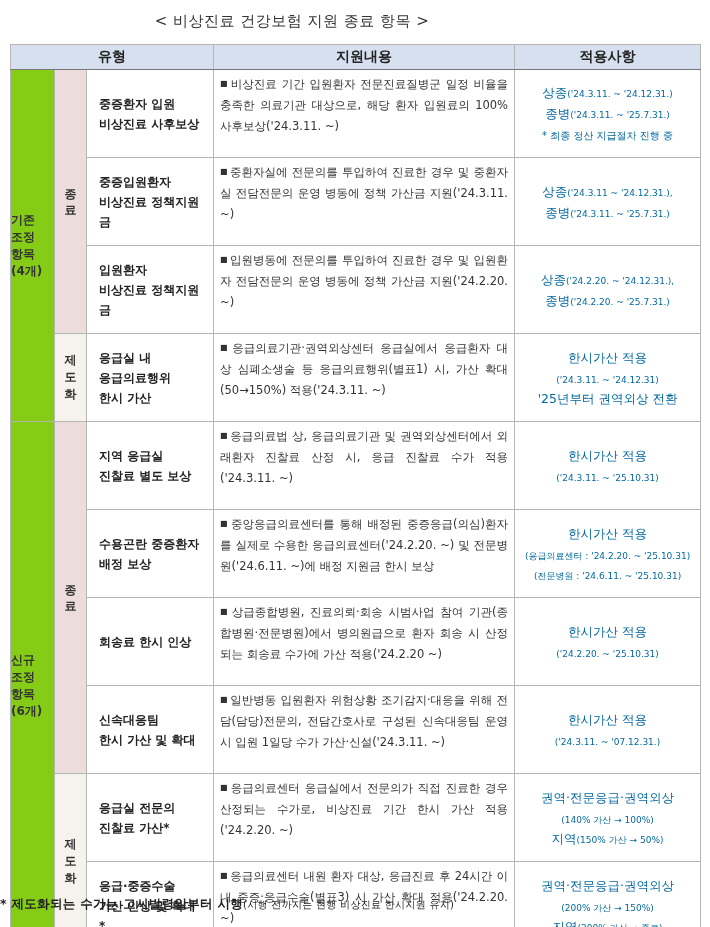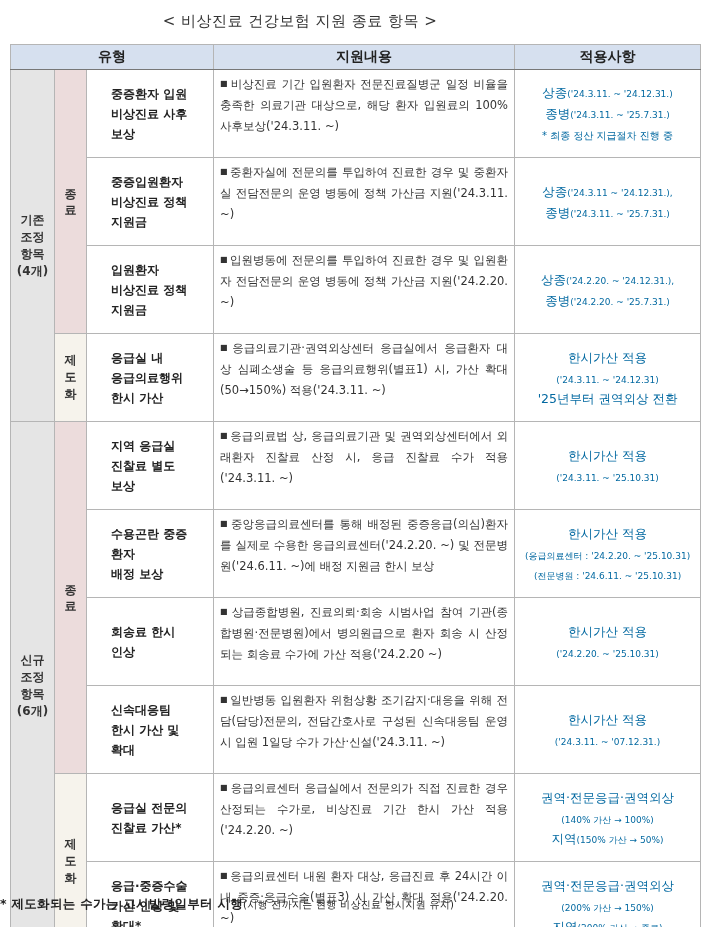--- a/index.html
+++ b/index.html
@@ -1,25 +1,25 @@
 <!DOCTYPE html>
 <html><head>
 <meta charset="utf-8">
 <style>
   html, body { margin:0; padding:0; background:#ffffff; }
   body { width:710px; height:927px; position:relative; font-family:"DejaVu Sans", sans-serif; color:#222; overflow:hidden; }
-  .title { position:absolute; top:12px; left:12px; width:576px; text-align:center; font-size:15px; color:#333; letter-spacing:0.5px; }
+  .title { position:absolute; top:12px; left:4px; width:576px; text-align:center; font-size:15px; color:#333; letter-spacing:0.5px; }
   table { position:absolute; top:44px; left:10px; width:690px; border-collapse:collapse; table-layout:fixed; }
   td, th { border:1px solid #b5b5b5; padding:0; vertical-align:middle; }
   table { border:1.5px solid #8a8a8a; }
   th { background:#d6e0ef; font-size:14px; font-weight:bold; height:24px; color:#222; border-bottom:1.5px solid #777; }
-  .grp { background:#e5e5e5; font-size:12px; font-weight:bold; text-align:center; line-height:17px; color:#333; }
+  .grp { background:#84cc16; font-size:12px; font-weight:bold; line-height:17px; color:#333; }
   .sub-end { background:#ecdcdc; font-size:12px; font-weight:bold; text-align:center; line-height:16px; color:#333; }
   .sub-inst { background:#f6f3ec; font-size:12px; font-weight:bold; text-align:center; line-height:17px; color:#333; }
-  .item { font-size:12px; font-weight:bold; padding:0 24px; line-height:20px; color:#222; }
+  .item { font-size:12px; font-weight:bold; padding:0 12px; line-height:20px; color:#222; }
   .content { font-size:11.5px; padding:3px 6px 20px 6px; line-height:21px; color:#333; text-align:justify; }
   .content .bul { font-size:8px; vertical-align:2px; margin-right:2px; }
   .apply { text-align:center; color:#0369a1; padding:2px 2px; }
   .apply .big { font-size:12.5px; line-height:20px; }
   .apply .sm { font-size:9px; line-height:16px; }
   .apply .note { font-size:10px; line-height:18px; }
   .line { display:block; }
   .sec-border td { border-top:1.5px solid #777; }
   .footer { position:absolute; top:896px; left:0; font-size:12.5px; font-weight:bold; color:#222; letter-spacing:0.3px; }
   .footer .small { font-size:10px; font-weight:normal; }

